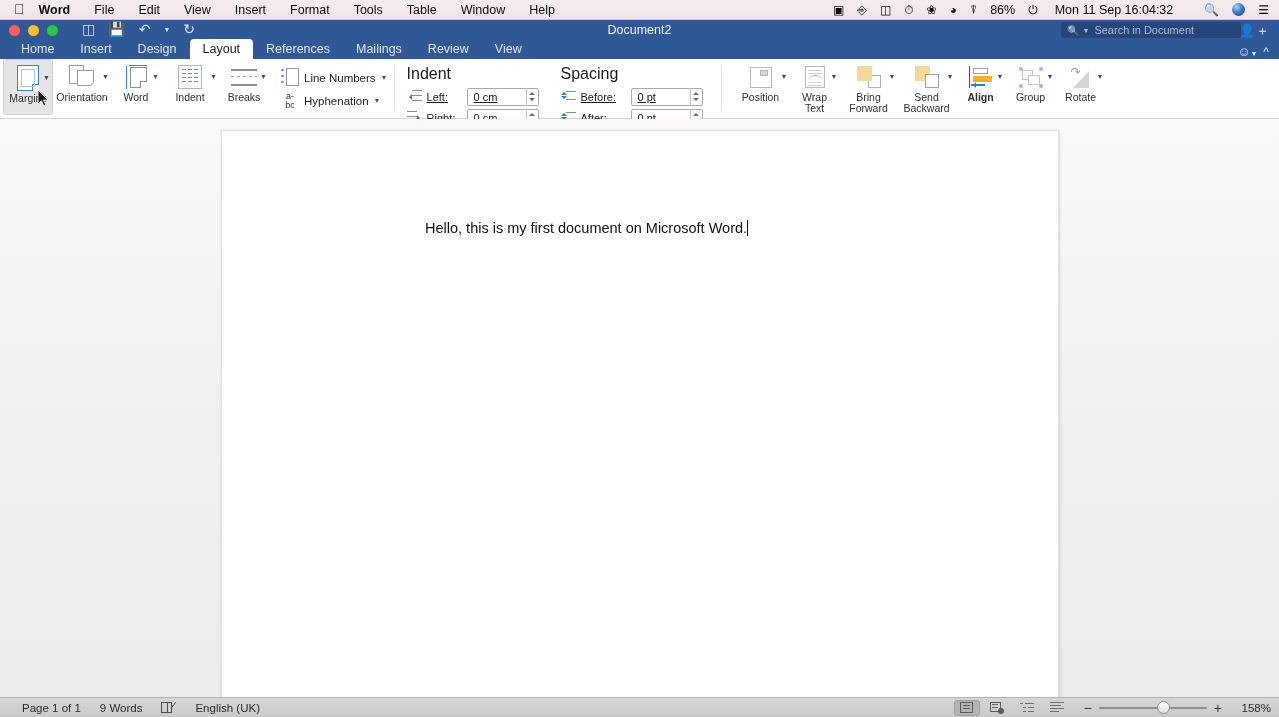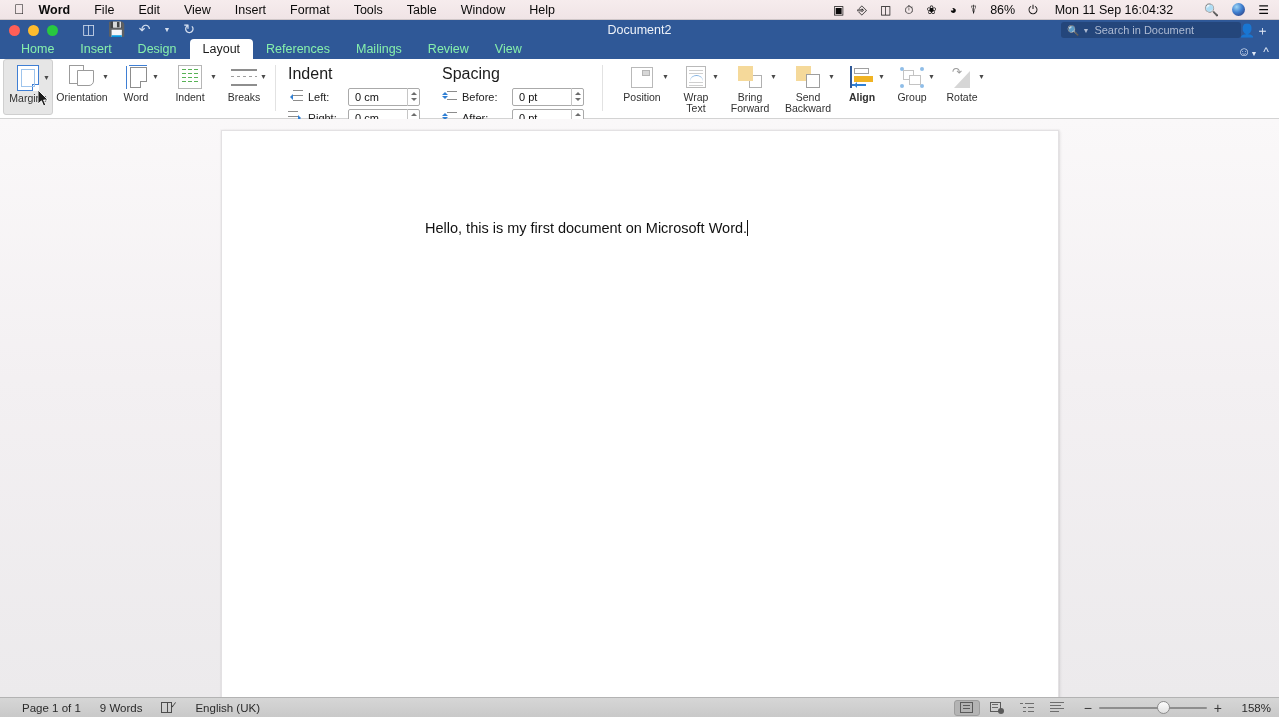--- a/index.html
+++ b/index.html
@@ -58,21 +58,21 @@
   .search-box .scaret { font-size: 7px; margin-right: 5px; }
   .adduser { position: absolute; right: 10px; top: 2px; color: #e6ecf7; font-size: 13px; }
 
   
   .tabs {
     position: absolute; top: 39px; left: 0; width: 1279px; height: 20px;
     background: #2f5897; display: flex; align-items: flex-end;
     font-size: 12.5px;
   }
   .tab {
-    padding: 3px 13px 4px 13px; color: #86efac; height: 20px;
+    padding: 3px 13px 4px 13px; color: #e5e5e5; height: 20px;
     line-height: 14px; white-space: nowrap; cursor: default;
   }
   .tab.first { margin-left: 8px; }
   .tab.active {
     background: #ffffff; color: #1a1a1a;
     border-top-left-radius: 4px; border-top-right-radius: 4px;
   }
   .tabs .tspacer { flex: 1; }
   .emoji-btn { color: #dce5f3; font-size: 13px; margin-right: 6px; }
   .collapse-btn { color: #dce5f3; font-size: 12px; margin-right: 10px; }
@@ -162,21 +162,21 @@
   .groupicon .h { position: absolute; width: 4px; height: 4px; border-radius: 50%; background: #8fbde8; }
 
   .roticon { position: relative; width: 24px; height: 22px; }
   .roticon .tri { position: absolute; left: 4px; bottom: 0; width: 0; height: 0;
       border-left: 16px solid transparent; border-bottom: 17px solid #d6d6d6; }
   .roticon .ar { position: absolute; left: 2px; top: 0px; font-size: 12px; color: #9b9b9b; line-height: 1; }
 
   
   .ispanel { padding: 6px 0 0 6px; font-size: 11px; color: #1b1b1b; position: relative; }
   .ishdr { font-size: 16px; color: #1b1b1b; margin-bottom: 4px; }
-  .isrow { display: flex; align-items: center; height: 19px; margin-bottom: 2px; }
+  .isrow { display: flex; align-items: center; height: 19px; margin-bottom: 2px; text-decoration: underline; }
   .isglyph { width: 15px; height: 13px; position: relative; margin-right: 5px; }
   .isglyph .l { position: absolute; right: 0; width: 10px; height: 1.4px; background: #8c8c8c; }
   .isglyph .ar { position: absolute; left: 0; top: 4px; width: 0; height: 0; border: 3.2px solid transparent; }
   .islabel { width: 40px; text-align: left; font-size: 11px; }
   .islabel.sp { width: 50px; }
   .spin {
     width: 72px; height: 18px; border: 1px solid #aaa; background: #fff;
     display: flex; align-items: center; border-radius: 2px;
   }
   .spin .val { flex: 1; padding-left: 6px; font-size: 11px; color: #111; }
@@ -386,20 +386,37 @@
           <span class="breakicon">
               <span class="ln t"></span>
               <span class="dash"></span>
               <span class="ln b"></span>
             </span>
         </span>
         <span class="lab">Breaks</span>
         <span class="car">▼</span>
       </div>
 
+      <div style="padding-top:8px; margin-left:12px;">
+        <div style="display:flex;align-items:center;height:21px;font-size:11.5px;color:#232323;">
+          <span class="lnumicon">
+            <span class="d" style="top:1px;"></span>
+              <span class="d" style="top:7px;"></span>
+              <span class="d" style="top:13px;"></span>
+            <span class="pg"></span>
+          </span>
+          <span style="margin-left:5px;">Line Numbers</span>
+          <span style="margin-left:5px;font-size:7px;color:#555;">▼</span>
+        </div>
+        <div style="display:flex;align-items:center;height:21px;font-size:11.5px;color:#232323;margin-top:2px;">
+          <span class="hyphicon" style="width:18px;">a‑<br>bc</span>
+          <span style="margin-left:5px;">Hyphenation</span>
+          <span style="margin-left:5px;font-size:7px;color:#555;">▼</span>
+        </div>
+      </div>
     </div>
 
     <div class="sep"></div>
 
     <div class="grp">
       <div class="ispanel">
         <div class="ishdr">Indent</div>
         <div class="isrow">
           <span class="isglyph">
             <span class="l" style="top:0;"></span>

